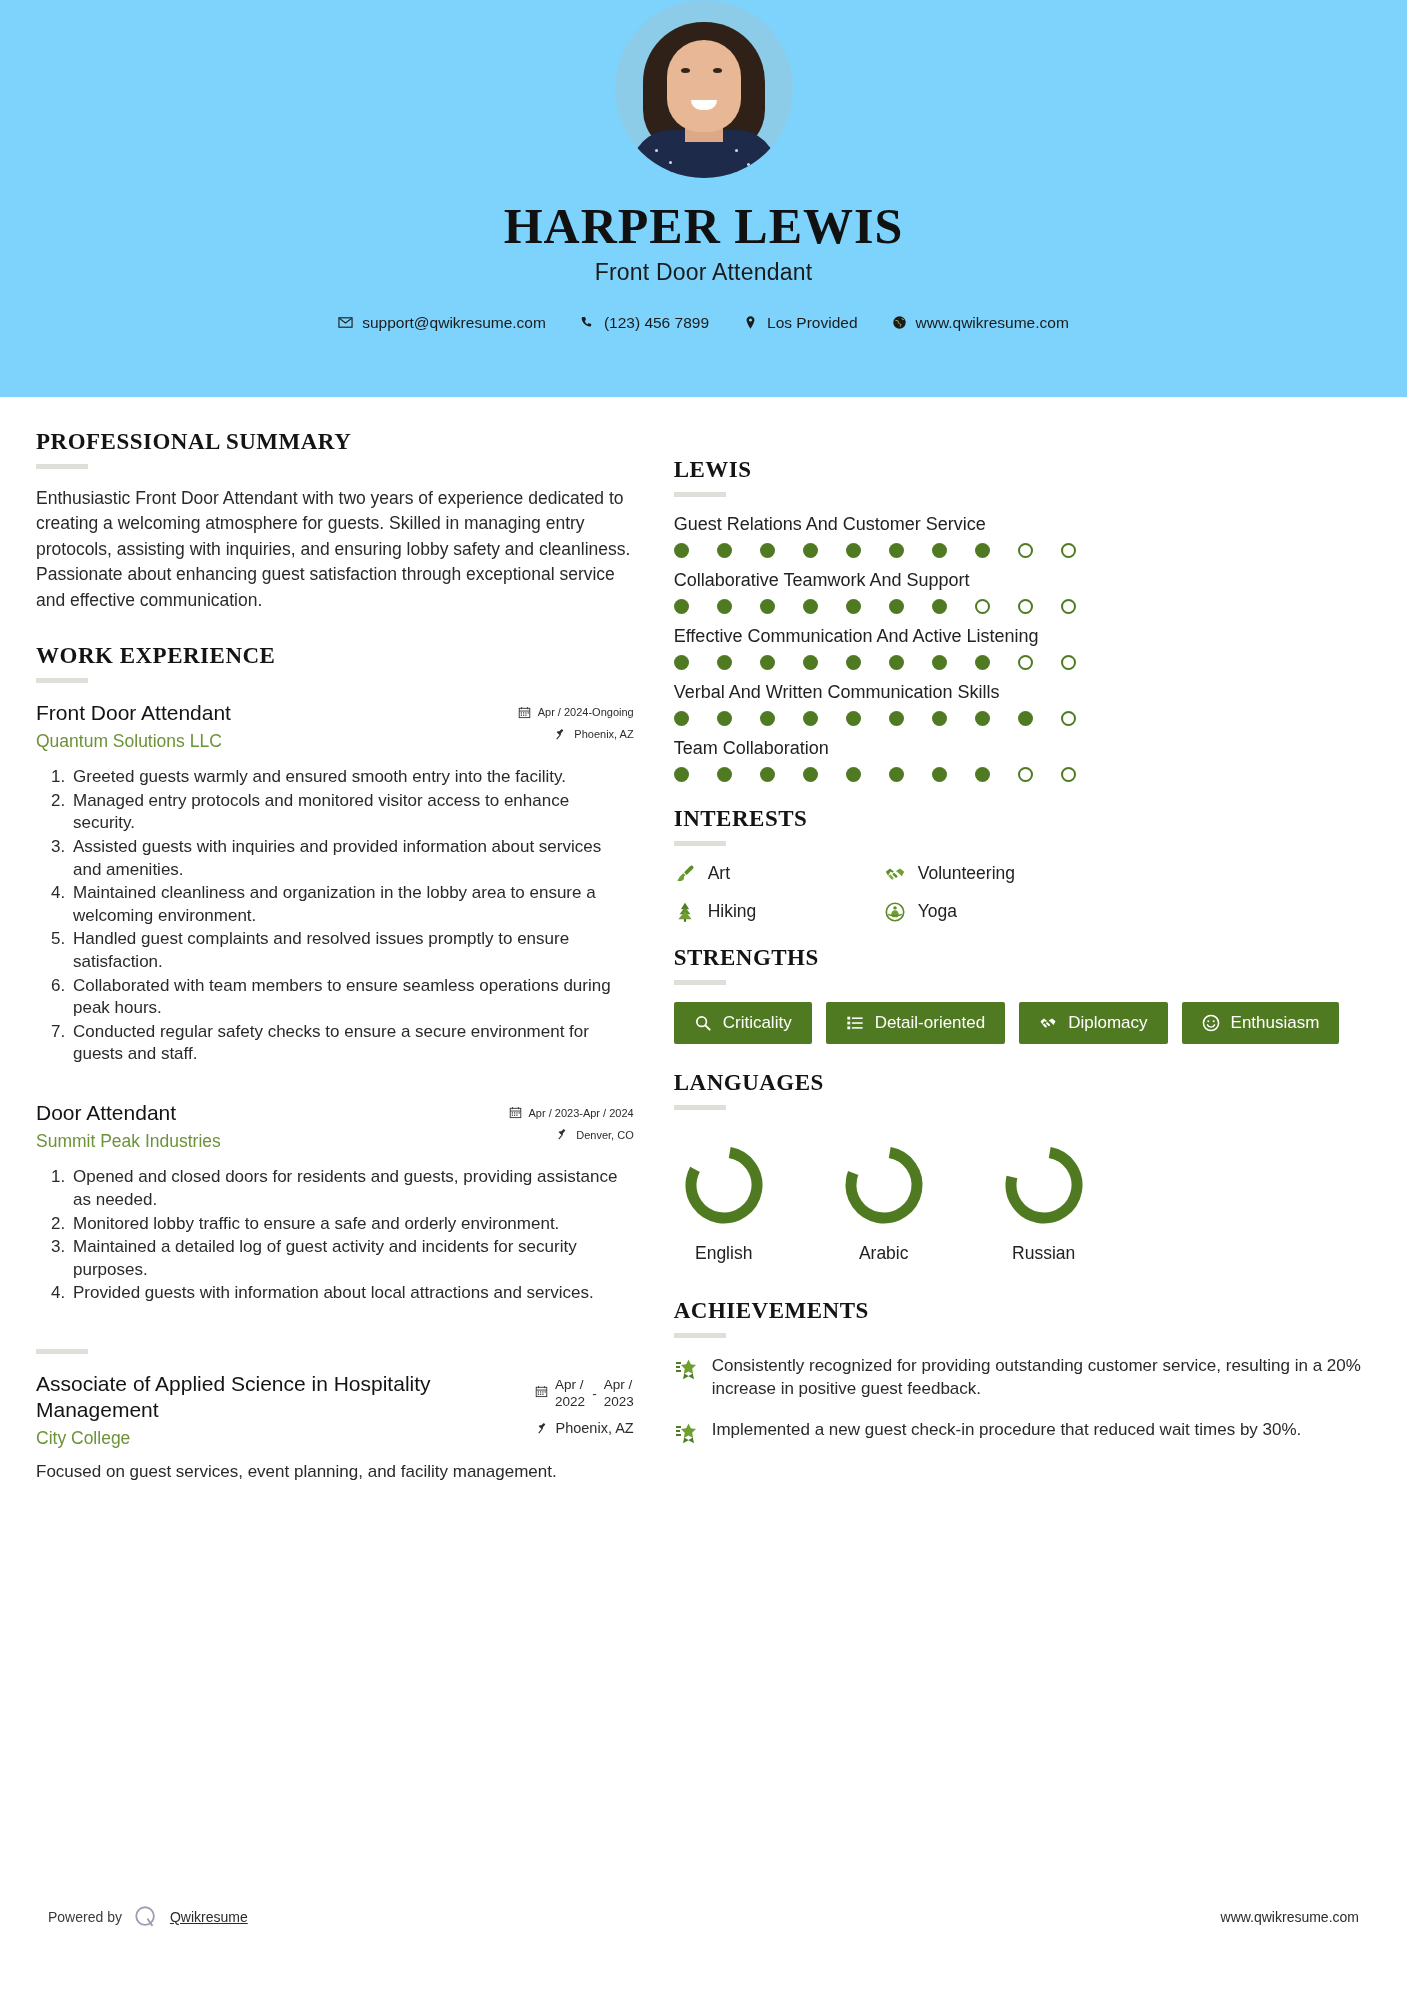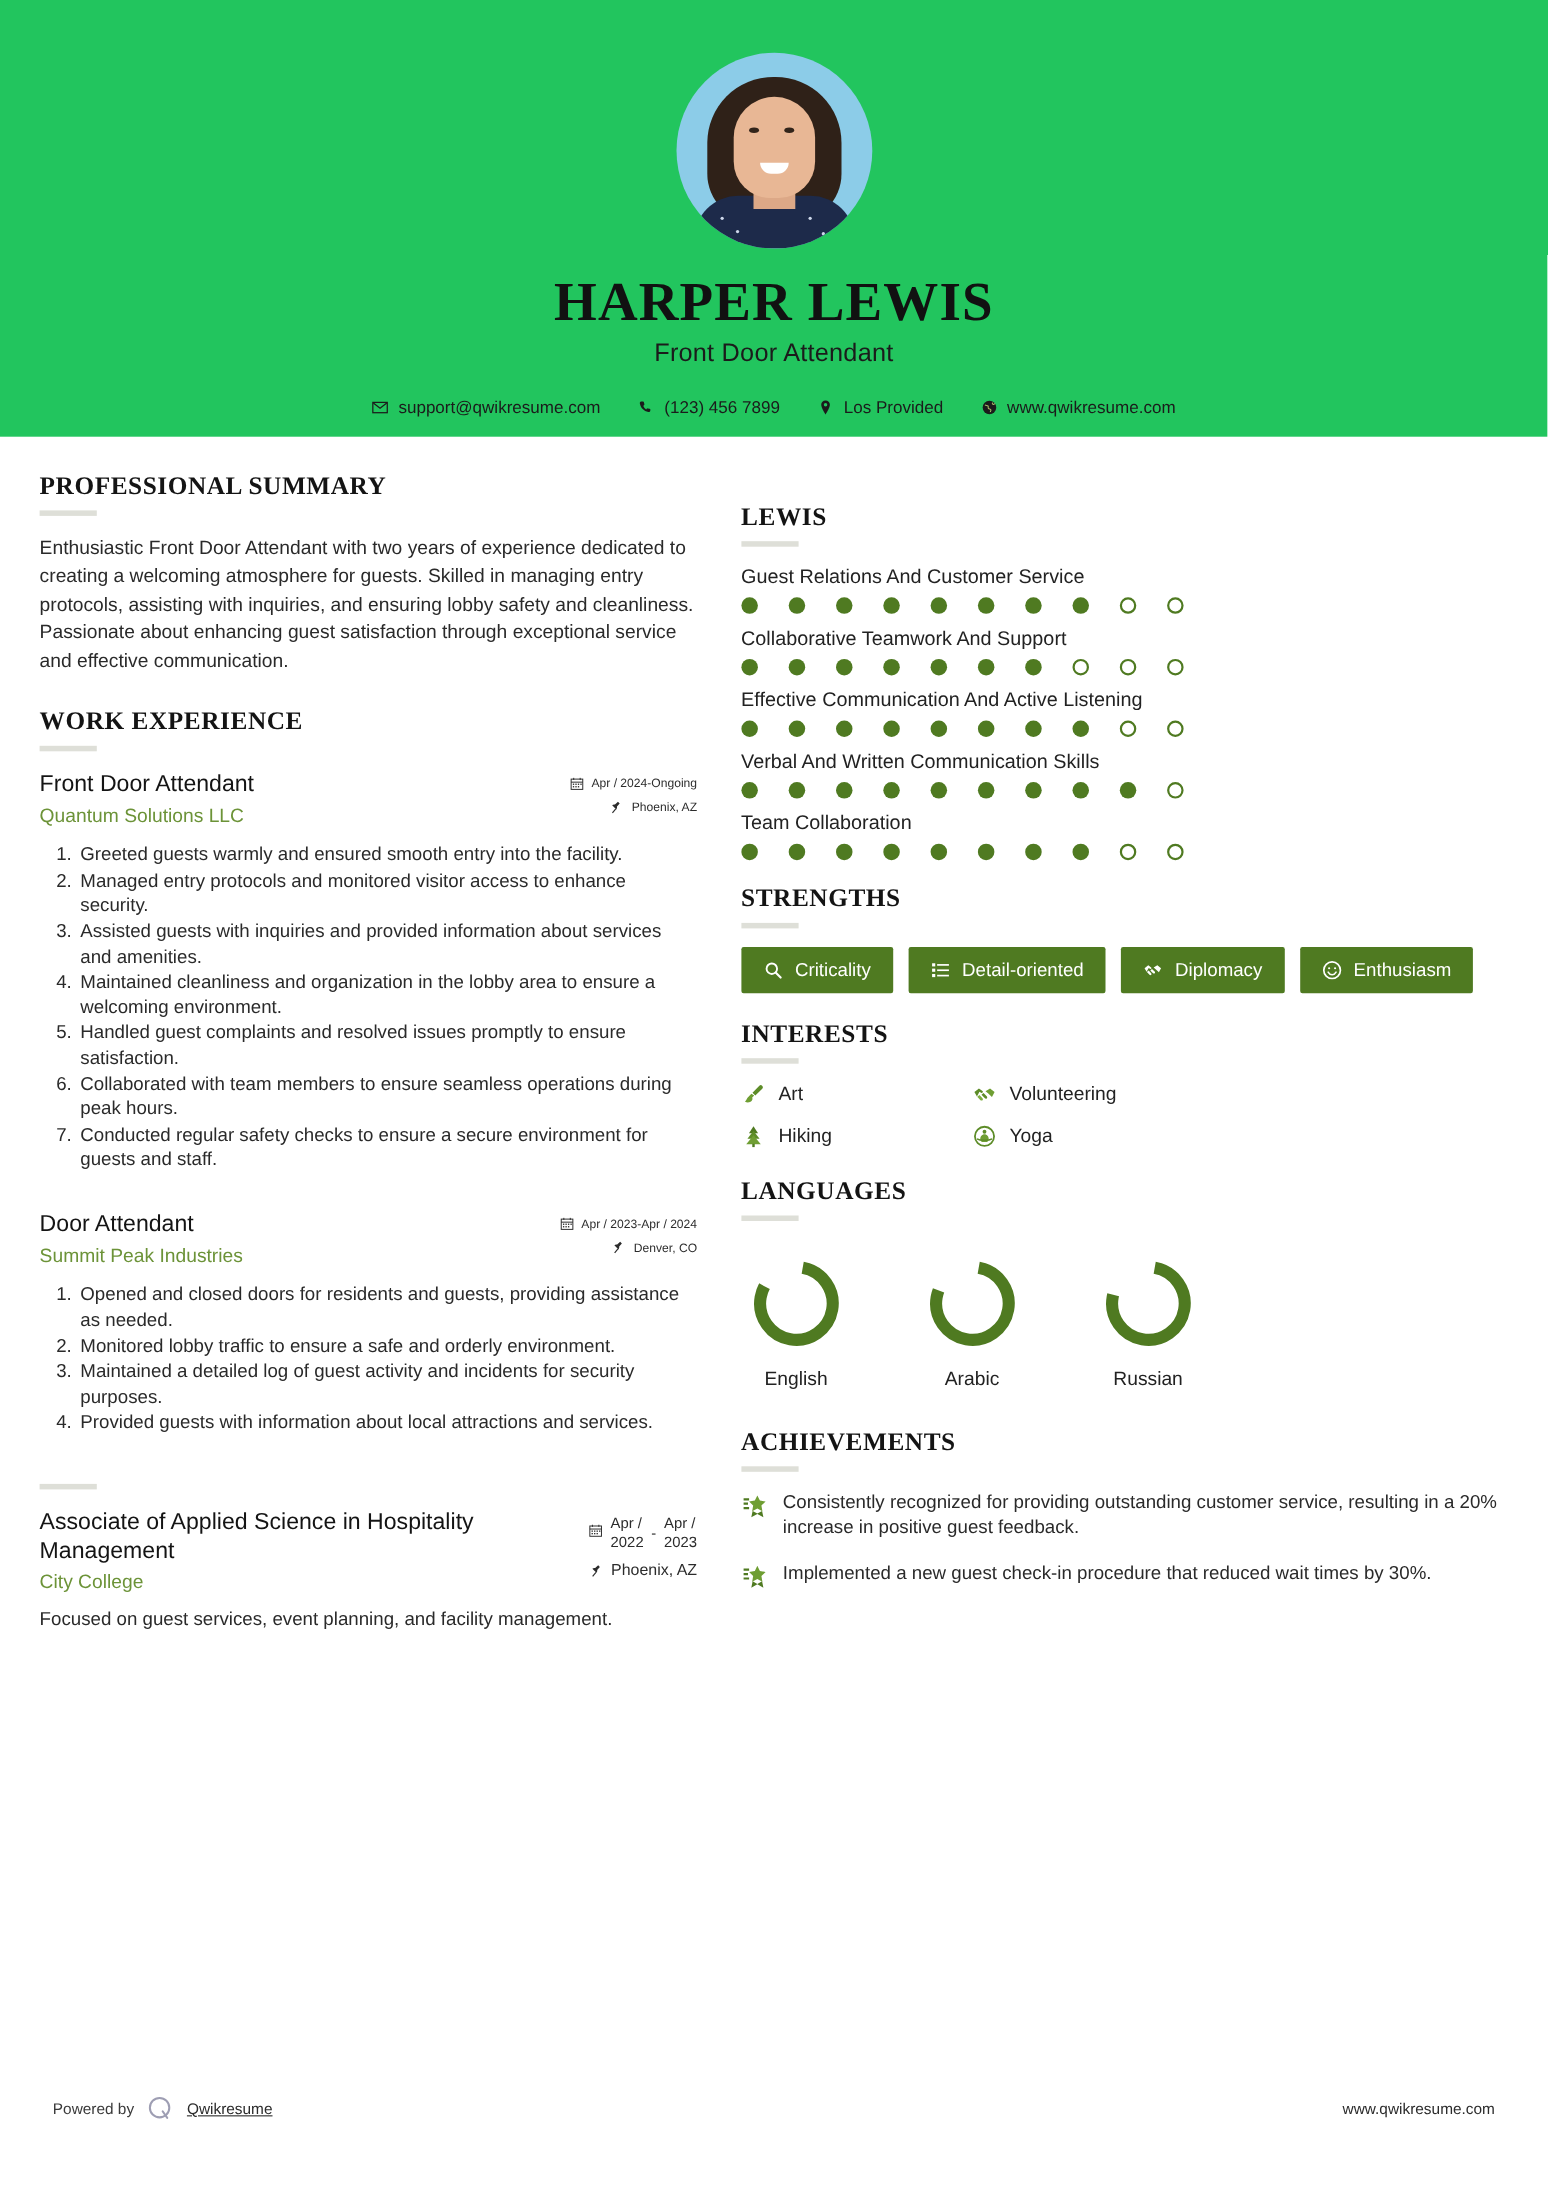--- a/index.html
+++ b/index.html
@@ -12,27 +12,26 @@
   .page {
     position: relative;
     width: 1407px;
     height: 1990px;
     background: #ffffff;
     overflow: hidden;
   }
 
   
   .header {
-    background: #22c55e;
+    background: #7dd3fc;
     height: 397px;
     width: 100%;
     display: flex;
     flex-direction: column;
     align-items: center;
-    padding-top: 48px;
   }
   .avatar-wrap {
     width: 178px;
     height: 178px;
     border-radius: 50%;
     background: #8ccce8;
     overflow: hidden;
     position: relative;
   }
   .avatar-photo {
@@ -668,20 +667,69 @@
                   <span class="dot off"></span>
                 </span>
                 <span class="dot-cell">
                   <span class="dot off"></span>
                 </span>
               </div>
             </div>
           </div>
       </div>
 
+      <div style="margin-top:24px;">
+        <div class="sec-title">INTERESTS</div>
+        <div class="sec-rule"></div>
+        <div class="interests-grid">
+          <div class="interest">
+            <span class="iicon">
+              <svg width="22" height="22" viewBox="0 0 24 24">
+                  <path d="M20.5 3.2c-.8-.8-1.9-.7-2.7.1L11 10.2l2.8 2.8 6.9-6.8c.8-.8.9-1.9-.2-3z" fill="#5d8c28"></path>
+                  <path d="M9.9 11.3 6.3 14.9c-.9.9-1 2.6-2.8 4.1 2.6 1.6 5.4.6 6.6-.6 1.1-1.1 1-2.4.6-3.4l2-2z" fill="#6f9e33"></path>
+                </svg>
+            </span>
+            <span>Art</span>
+          </div>
+          <div class="interest">
+            <span class="iicon">
+              <svg width="22" height="22" viewBox="0 0 24 24">
+                  <path d="M2 9.5 6.5 6l3.5 2.6c.5.4.5 1.1.1 1.5-.4.4-1 .5-1.5.2L7 9.2 4.5 14z" fill="#5d8c28"></path>
+                  <path d="M22 9.5 17.5 6 13 8.8l2.8 2.2c.7.6 1.3 1.2 2 1.9l1.6 1.6z" fill="#6f9e33"></path>
+                  <path d="M9 12.3c1.1 1.1 2.3 2.3 3.4 3.4.6.6 1.5.5 2-.1.5-.6.4-1.4-.2-1.9L11 10.6z" fill="#5d8c28"></path>
+                  <path d="M4.8 14.2 8 17.6c.6.6 1.5.6 2.1 0 .5-.6.5-1.4-.1-2L7 12.4z" fill="#7fae41"></path>
+                </svg>
+            </span>
+            <span>Volunteering</span>
+          </div>
+          <div class="interest">
+            <span class="iicon">
+              <svg width="22" height="22" viewBox="0 0 24 24">
+                  <path d="M12 2 7.5 9h9z" fill="#4f7a21"></path>
+                  <path d="M12 6.5 6 14.5h12z" fill="#5d8c28"></path>
+                  <path d="M12 11 4.8 20h14.4z" fill="#6f9e33"></path>
+                  <rect x="10.8" y="19.5" width="2.4" height="3.2" fill="#4f7a21"></rect>
+                </svg>
+            </span>
+            <span>Hiking</span>
+          </div>
+          <div class="interest">
+            <span class="iicon">
+              <svg width="22" height="22" viewBox="0 0 24 24">
+                  <circle cx="12" cy="12" r="9.5" fill="none" stroke="#5d8c28" stroke-width="1.8"></circle>
+                  <circle cx="12" cy="7.5" r="1.9" fill="#5d8c28"></circle>
+                  <path d="M12 10c-2.3 0-4.2 2.2-4.2 4.6 0 1.4.9 2.6 2.1 3.1h4.2c1.2-.5 2.1-1.7 2.1-3.1C16.2 12.2 14.3 10 12 10z" fill="#6f9e33"></path>
+                  <path d="M4.5 14.5c2.4 1.4 4.8 1.4 7.5 1.4s5.1 0 7.5-1.4" fill="none" stroke="#5d8c28" stroke-width="1.5"></path>
+                </svg>
+            </span>
+            <span>Yoga</span>
+          </div>
+        </div>
+      </div>
+
       <div style="margin-top:22px;">
         <div class="sec-title">STRENGTHS</div>
         <div class="sec-rule"></div>
         <div class="strengths">
           <div class="chip">
             <span class="sicon">
               <svg width="18" height="18" viewBox="0 0 20 20">
                   <circle cx="8.5" cy="8.5" r="5.3" fill="none" stroke="#fff" stroke-width="1.9"></circle>
                   <path d="M12.6 12.6 17.4 17.4" stroke="#fff" stroke-width="2.2" stroke-linecap="round"></path>
                 </svg>
@@ -717,69 +765,20 @@
           <div class="chip">
             <span class="sicon">
               <svg width="18" height="18" viewBox="0 0 20 20">
                   <circle cx="10" cy="10" r="8.4" fill="none" stroke="#fff" stroke-width="1.7"></circle>
                   <circle cx="7" cy="8" r="1.1" fill="#fff"></circle>
                   <circle cx="13" cy="8" r="1.1" fill="#fff"></circle>
                   <path d="M6 12c1 1.8 2.4 2.6 4 2.6s3-.8 4-2.6" fill="none" stroke="#fff" stroke-width="1.6" stroke-linecap="round"></path>
                 </svg>
             </span>
             <span>Enthusiasm</span>
-          </div>
-        </div>
-      </div>
-
-      <div style="margin-top:24px;">
-        <div class="sec-title">INTERESTS</div>
-        <div class="sec-rule"></div>
-        <div class="interests-grid">
-          <div class="interest">
-            <span class="iicon">
-              <svg width="22" height="22" viewBox="0 0 24 24">
-                  <path d="M20.5 3.2c-.8-.8-1.9-.7-2.7.1L11 10.2l2.8 2.8 6.9-6.8c.8-.8.9-1.9-.2-3z" fill="#5d8c28"></path>
-                  <path d="M9.9 11.3 6.3 14.9c-.9.9-1 2.6-2.8 4.1 2.6 1.6 5.4.6 6.6-.6 1.1-1.1 1-2.4.6-3.4l2-2z" fill="#6f9e33"></path>
-                </svg>
-            </span>
-            <span>Art</span>
-          </div>
-          <div class="interest">
-            <span class="iicon">
-              <svg width="22" height="22" viewBox="0 0 24 24">
-                  <path d="M2 9.5 6.5 6l3.5 2.6c.5.4.5 1.1.1 1.5-.4.4-1 .5-1.5.2L7 9.2 4.5 14z" fill="#5d8c28"></path>
-                  <path d="M22 9.5 17.5 6 13 8.8l2.8 2.2c.7.6 1.3 1.2 2 1.9l1.6 1.6z" fill="#6f9e33"></path>
-                  <path d="M9 12.3c1.1 1.1 2.3 2.3 3.4 3.4.6.6 1.5.5 2-.1.5-.6.4-1.4-.2-1.9L11 10.6z" fill="#5d8c28"></path>
-                  <path d="M4.8 14.2 8 17.6c.6.6 1.5.6 2.1 0 .5-.6.5-1.4-.1-2L7 12.4z" fill="#7fae41"></path>
-                </svg>
-            </span>
-            <span>Volunteering</span>
-          </div>
-          <div class="interest">
-            <span class="iicon">
-              <svg width="22" height="22" viewBox="0 0 24 24">
-                  <path d="M12 2 7.5 9h9z" fill="#4f7a21"></path>
-                  <path d="M12 6.5 6 14.5h12z" fill="#5d8c28"></path>
-                  <path d="M12 11 4.8 20h14.4z" fill="#6f9e33"></path>
-                  <rect x="10.8" y="19.5" width="2.4" height="3.2" fill="#4f7a21"></rect>
-                </svg>
-            </span>
-            <span>Hiking</span>
-          </div>
-          <div class="interest">
-            <span class="iicon">
-              <svg width="22" height="22" viewBox="0 0 24 24">
-                  <circle cx="12" cy="12" r="9.5" fill="none" stroke="#5d8c28" stroke-width="1.8"></circle>
-                  <circle cx="12" cy="7.5" r="1.9" fill="#5d8c28"></circle>
-                  <path d="M12 10c-2.3 0-4.2 2.2-4.2 4.6 0 1.4.9 2.6 2.1 3.1h4.2c1.2-.5 2.1-1.7 2.1-3.1C16.2 12.2 14.3 10 12 10z" fill="#6f9e33"></path>
-                  <path d="M4.5 14.5c2.4 1.4 4.8 1.4 7.5 1.4s5.1 0 7.5-1.4" fill="none" stroke="#5d8c28" stroke-width="1.5"></path>
-                </svg>
-            </span>
-            <span>Yoga</span>
           </div>
         </div>
       </div>
 
       <div style="margin-top:26px;">
         <div class="sec-title">LANGUAGES</div>
         <div class="sec-rule"></div>
         <div class="langs" id="langs-host">
             <div class="lang">
               <div class="lang-ring"><svg width="88" height="88" viewBox="0 0 88 88">

